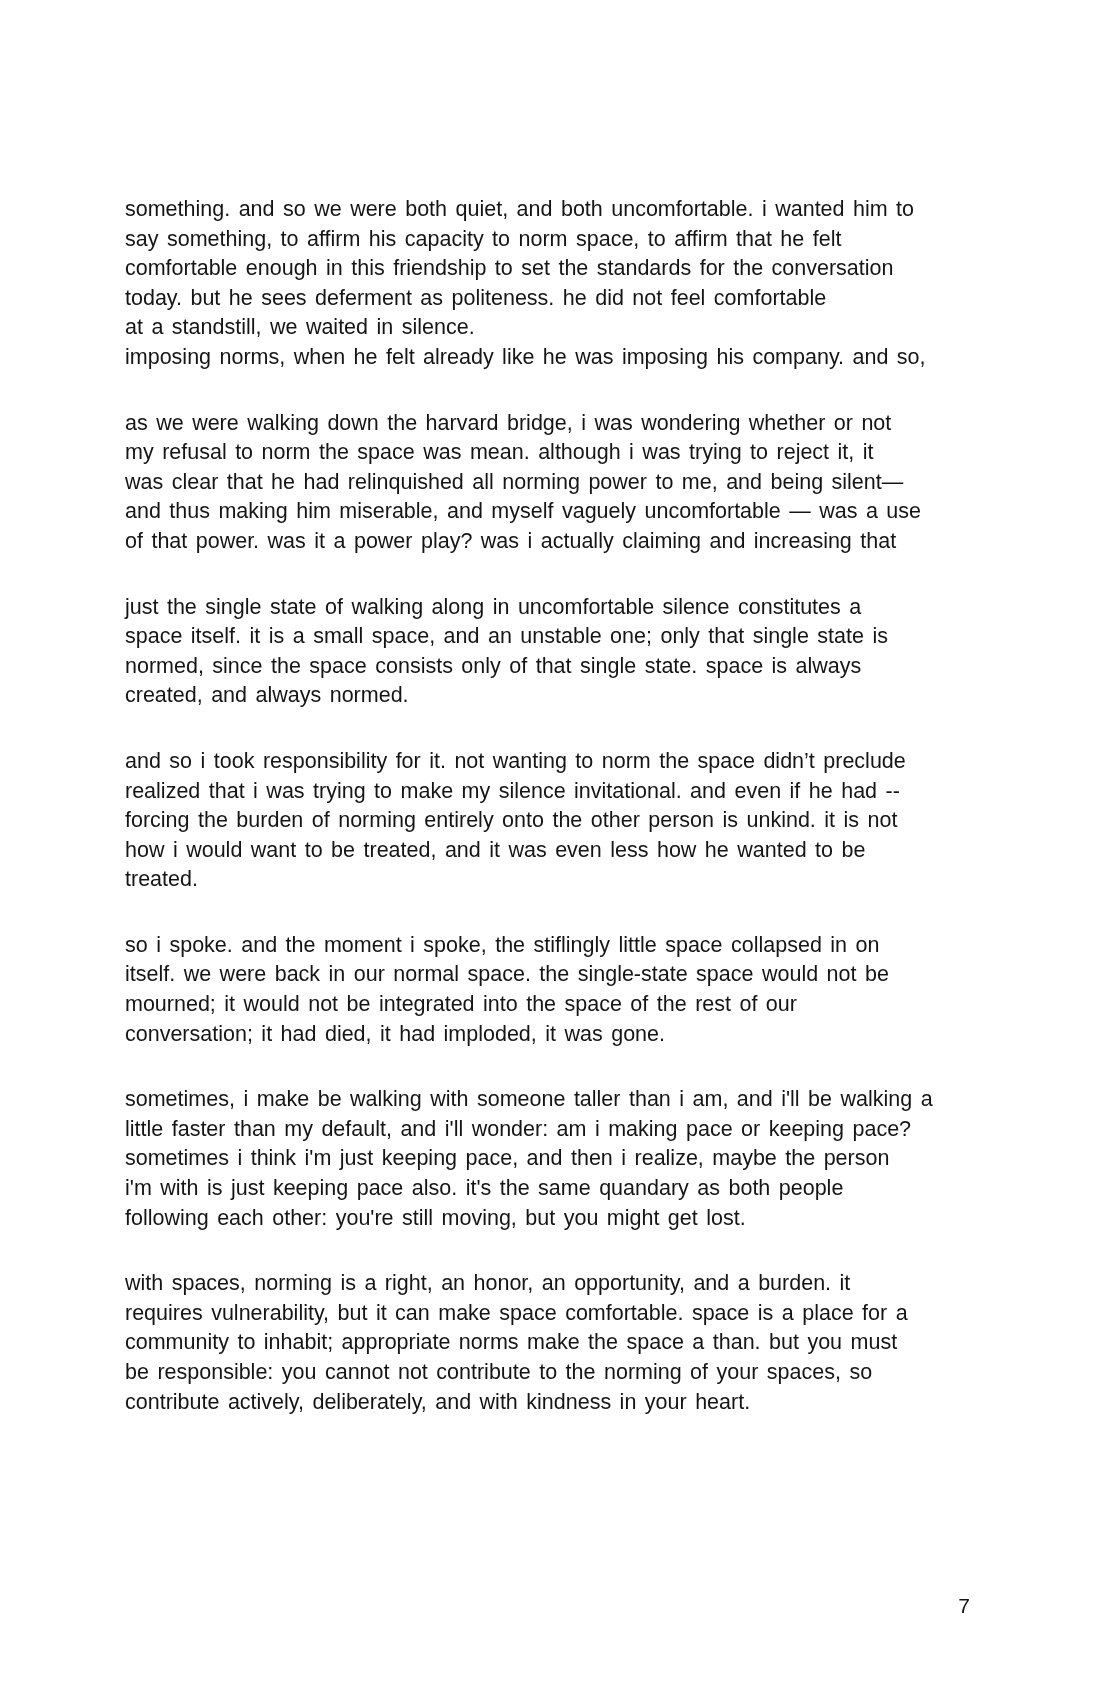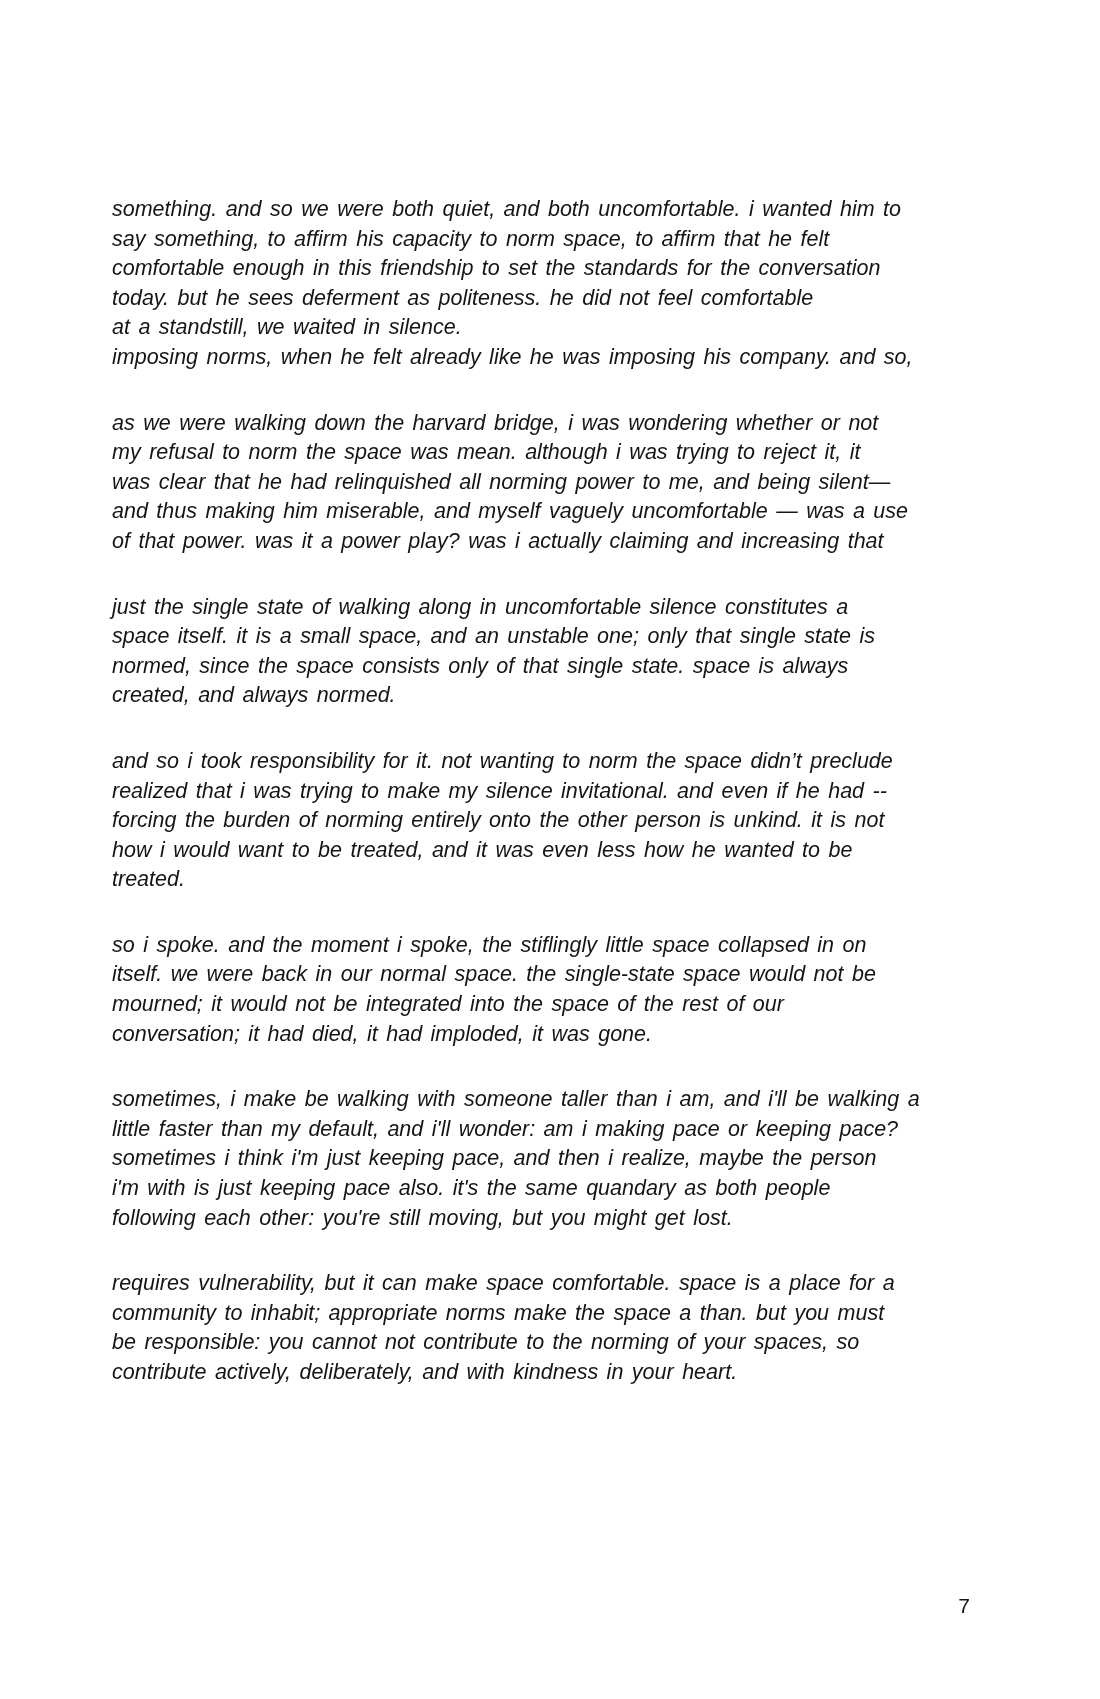--- a/index.html
+++ b/index.html
@@ -11,24 +11,23 @@
     position: relative;
     width: 1100px;
     height: 1699px;
     background: #ffffff;
     font-family: "Liberation Sans", "DejaVu Sans", sans-serif;
     color: #151515;
     overflow: hidden;
   }
   .content {
     position: absolute;
-    left: 112px;
+    left: 125px;
     top: 195px;
     width: 852px;
-    font-style: italic;
   }
   .para {
     margin: 0 0 36px 0;
     font-size: 21.5px;
     line-height: 29.6px;
     word-spacing: 2.5px;
     letter-spacing: 0px;
   }
   .para:last-child { margin-bottom: 0; }
   .line {
@@ -85,20 +84,21 @@
         <div class="line">conversation; it had died, it had imploded, it was gone.</div>
       </div>
       <div class="para">
         <div class="line">sometimes, i make be walking with someone taller than i am, and i'll be walking a</div>
         <div class="line">little faster than my default, and i'll wonder: am i making pace or keeping pace?</div>
         <div class="line">sometimes i think i'm just keeping pace, and then i realize, maybe the person</div>
         <div class="line">i'm with is just keeping pace also. it's the same quandary as both people</div>
         <div class="line">following each other: you're still moving, but you might get lost.</div>
       </div>
       <div class="para">
+        <div class="line">with spaces, norming is a right, an honor, an opportunity, and a burden. it</div>
         <div class="line">requires vulnerability, but it can make space comfortable. space is a place for a</div>
         <div class="line">community to inhabit; appropriate norms make the space a than. but you must</div>
         <div class="line">be responsible: you cannot not contribute to the norming of your spaces, so</div>
         <div class="line">contribute actively, deliberately, and with kindness in your heart.</div>
       </div>
     </div>
   <div class="page-number">7</div>
 </div>
 
 </body></html>

